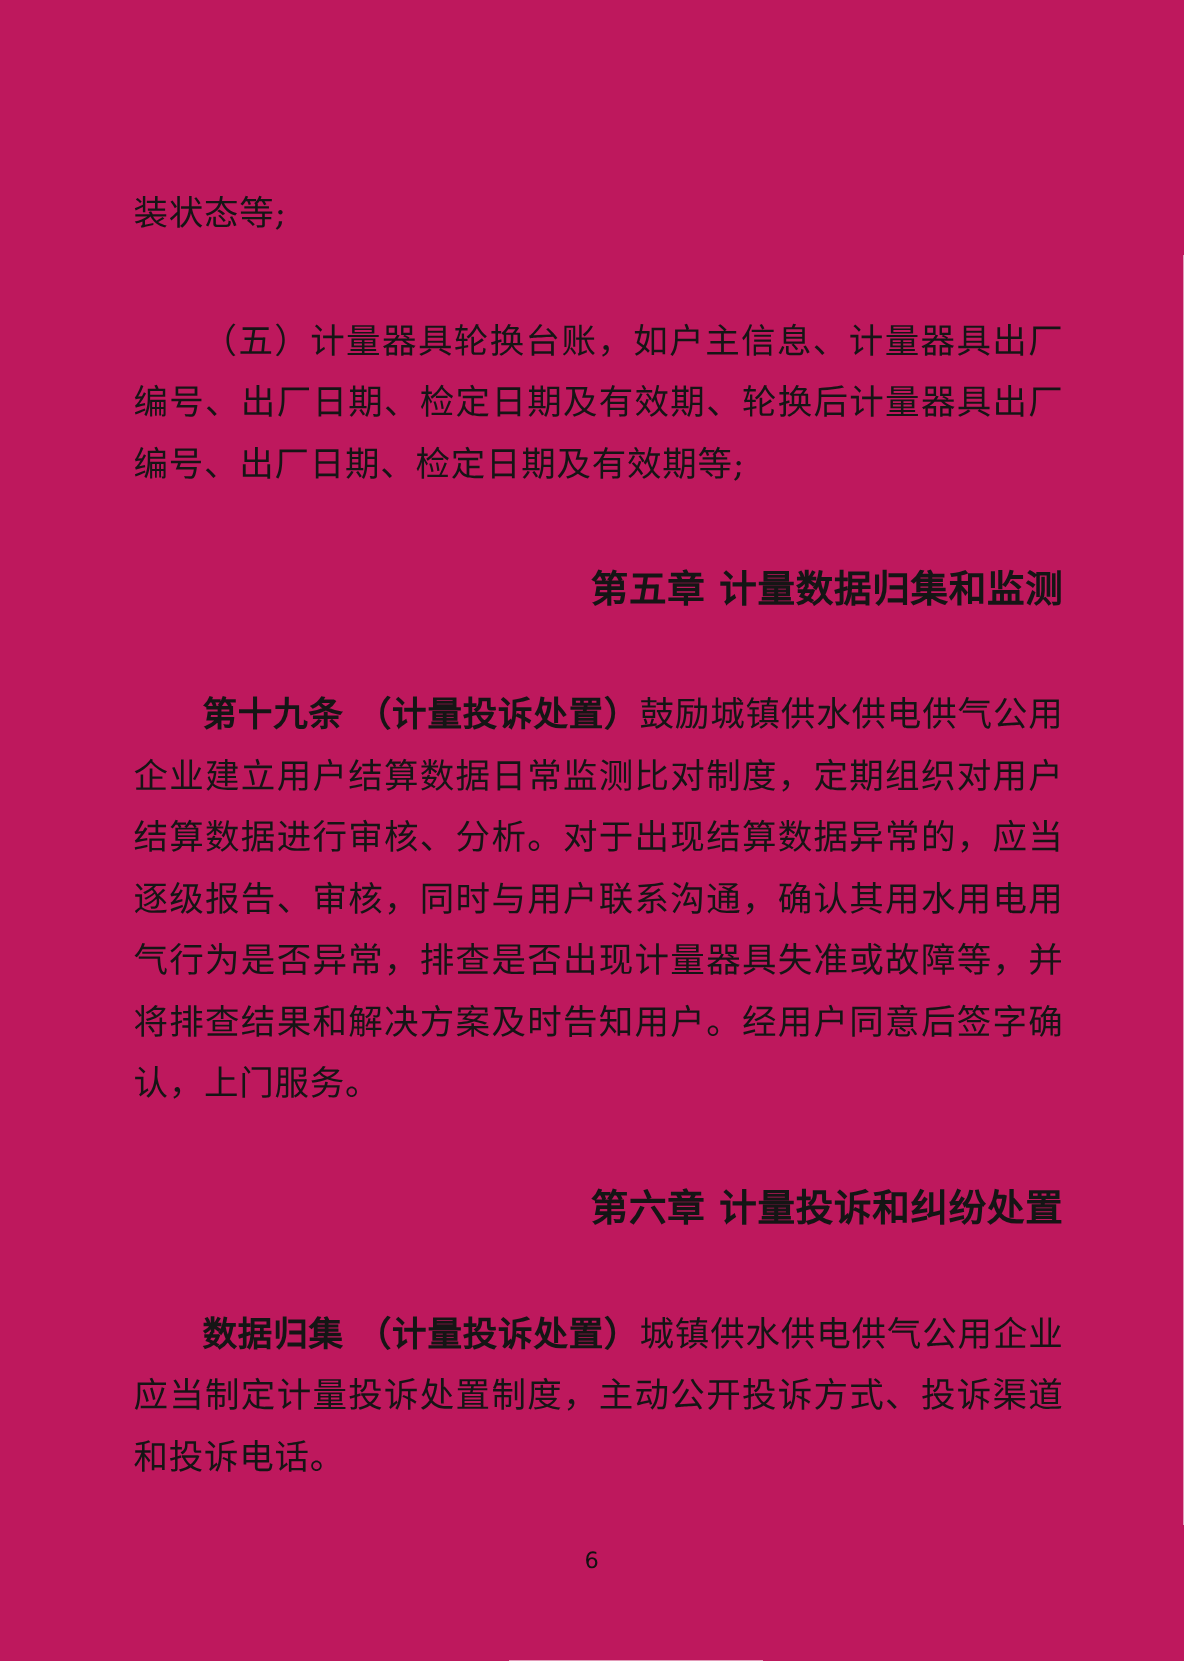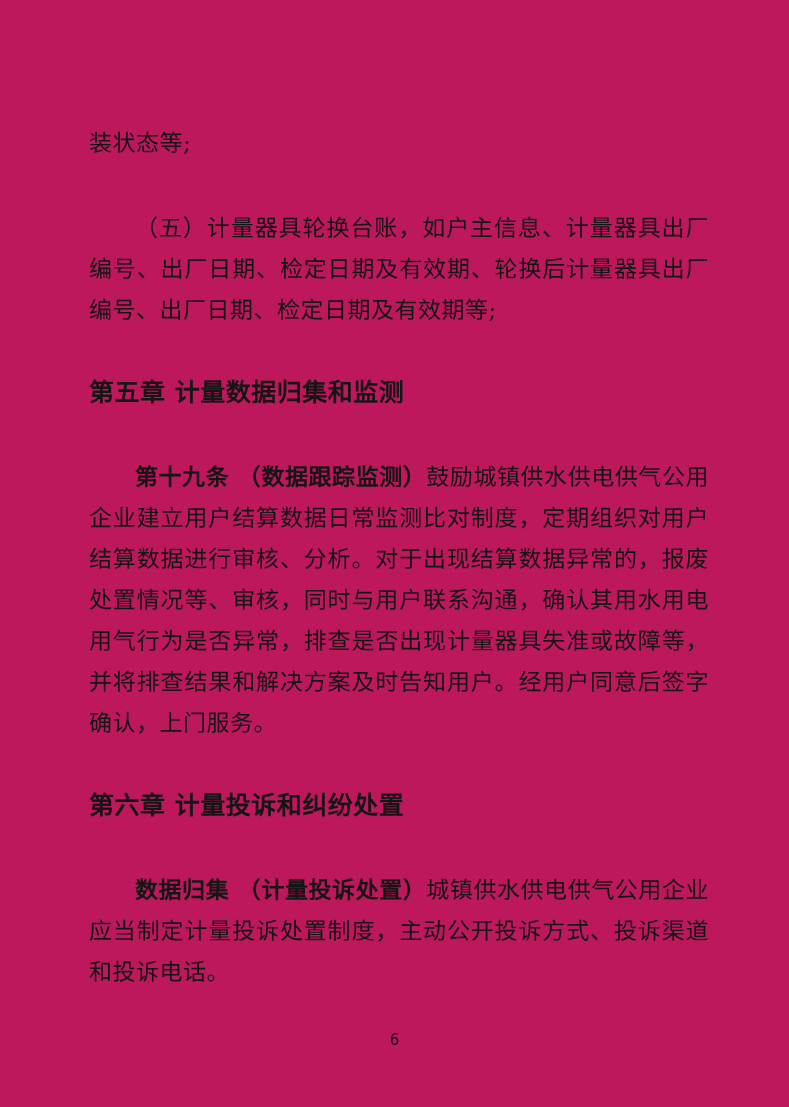--- a/index.html
+++ b/index.html
@@ -36,21 +36,21 @@
   }
   .lead {
     font-weight: bold;
     font-family: "DejaVu Sans", "Liberation Sans", sans-serif;
   }
   .chapter {
     margin: 41px 0 0 0;
     font-size: 25px;
     line-height: 41px;
     font-weight: bold;
-    text-align: left;
+    text-align: right;
     font-family: "DejaVu Sans", "Liberation Sans", sans-serif;
     letter-spacing: 0.5px;
   }
   .footer {
     position: absolute;
     left: 0;
     top: 1030px;
     width: 100%;
     text-align: center;
     font-size: 15px;
@@ -73,21 +73,21 @@
       <span>（五）计量器具轮换台账，如户主信息、计量器具出厂编号、出厂日期、检定日期及有效期、轮换后计量器具出厂编号、出厂日期、检定日期及有效期等;</span>
     </p>
 
 
     <h2 class="chapter">
       <span>第五章 计量数据归集和监测</span>
     </h2>
 
 
     <p class="para indent">
-      <span class="lead">第十九条 （数据跟踪监测）</span><span>鼓励城镇供水供电供气公用企业建立用户结算数据日常监测比对制度，定期组织对用户结算数据进行审核、分析。对于出现结算数据异常的，报废处置情况等、审核，同时与用户联系沟通，确认其用水用电用气行为是否异常，排查是否出现计量器具失准或故障等，并将排查结果和解决方案及时告知用户。经用户同意后签字确认，上门服务。</span>
+      <span class="lead">第十九条 （计量投诉处置）</span><span>鼓励城镇供水供电供气公用企业建立用户结算数据日常监测比对制度，定期组织对用户结算数据进行审核、分析。对于出现结算数据异常的，应当逐级报告、审核，同时与用户联系沟通，确认其用水用电用气行为是否异常，排查是否出现计量器具失准或故障等，并将排查结果和解决方案及时告知用户。经用户同意后签字确认，上门服务。</span>
     </p>
 
     <h2 class="chapter">
       <span>第六章 计量投诉和纠纷处置</span>
     </h2>
 
     <p class="para indent">
       <span class="lead">数据归集 （计量投诉处置）</span><span>城镇供水供电供气公用企业应当制定计量投诉处置制度，主动公开投诉方式、投诉渠道和投诉电话。</span>
     </p>
 

